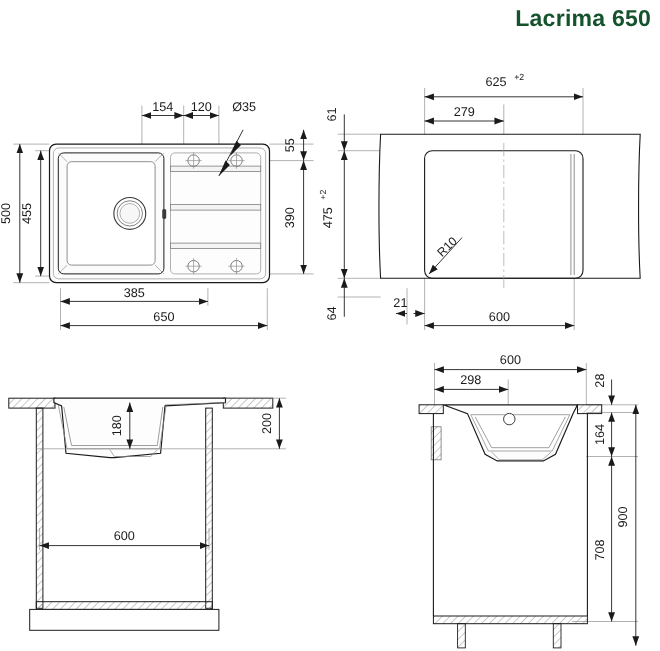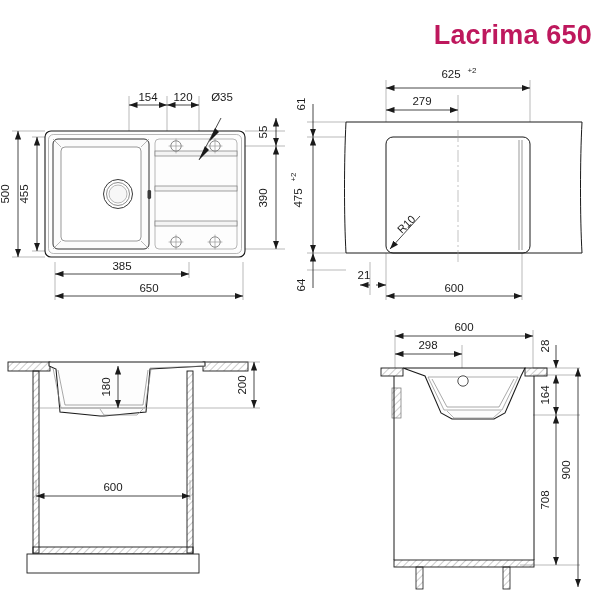--- a/index.html
+++ b/index.html
@@ -3,23 +3,23 @@
 <meta charset="utf-8">
 <style>
   html,body{margin:0;padding:0;background:#ffffff;}
   body{
     width:600px;height:592px;position:relative;overflow:hidden;
     font-family:"Liberation Sans", sans-serif;
     color:#1a1a1a;
   }
   #sheet{position:absolute;inset:0;width:600px;height:592px;}
   .title{
-    position:absolute;right:8px;top:20px;
-    font-size:27px;font-weight:bold;letter-spacing:0.2px;
-    color:#be185d;white-space:nowrap;
+    position:absolute;right:8px;top:6px;
+    font-size:21px;font-weight:bold;letter-spacing:0.2px;
+    color:#14532d;white-space:nowrap;
   }
   svg{display:block;}
   text{font-family:"Liberation Sans", sans-serif;fill:#1a1a1a;}
 </style>
 </head>
 <body>
 
 <div id="sheet">
 
   <div class="title">Lacrima 650</div>

